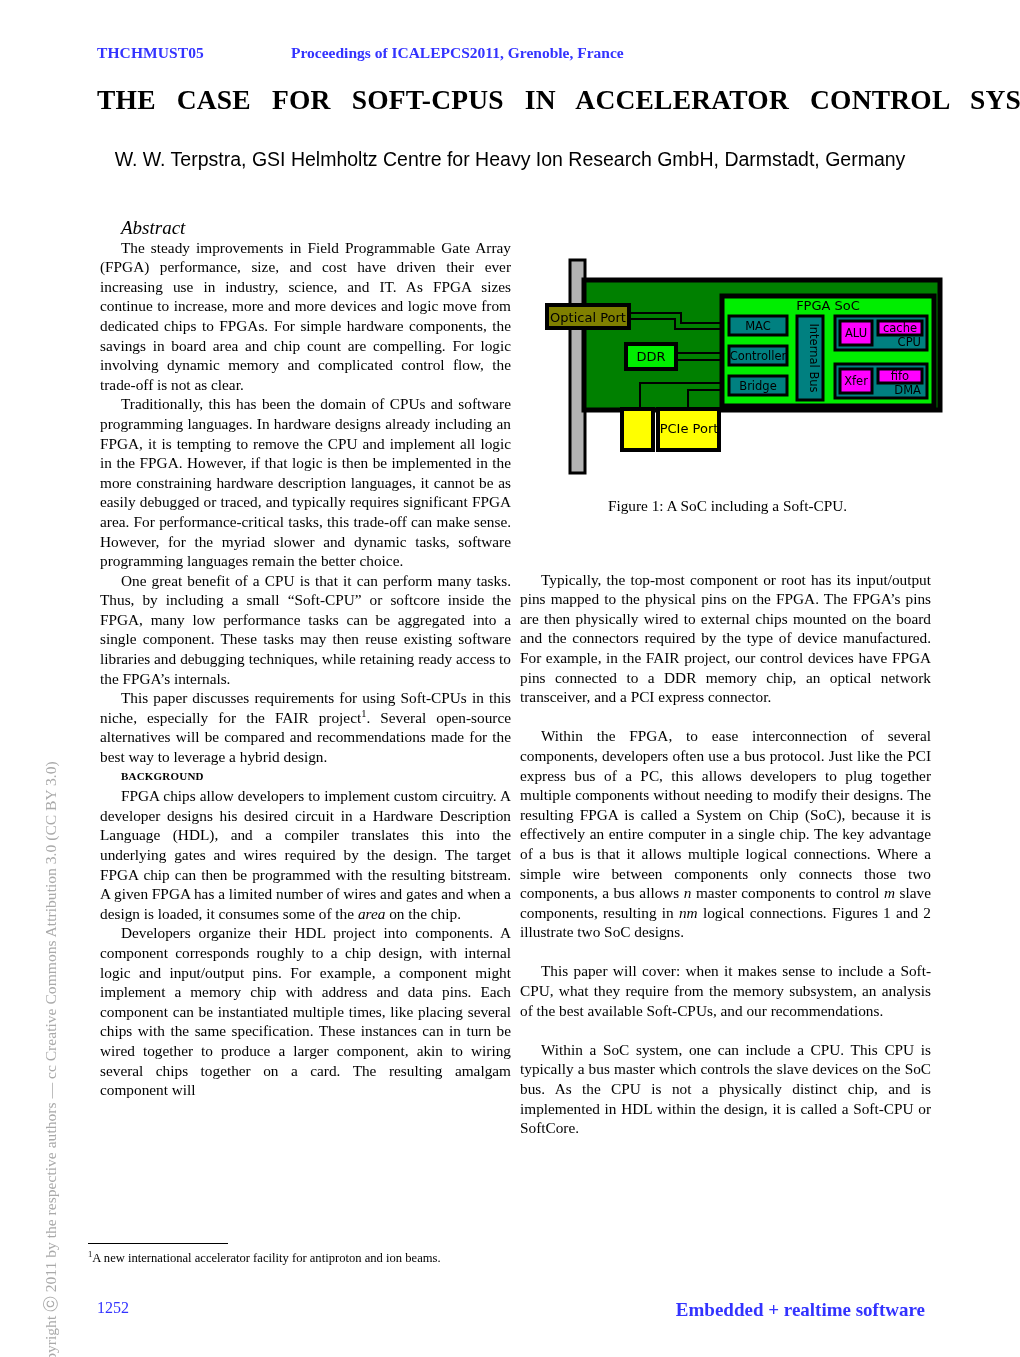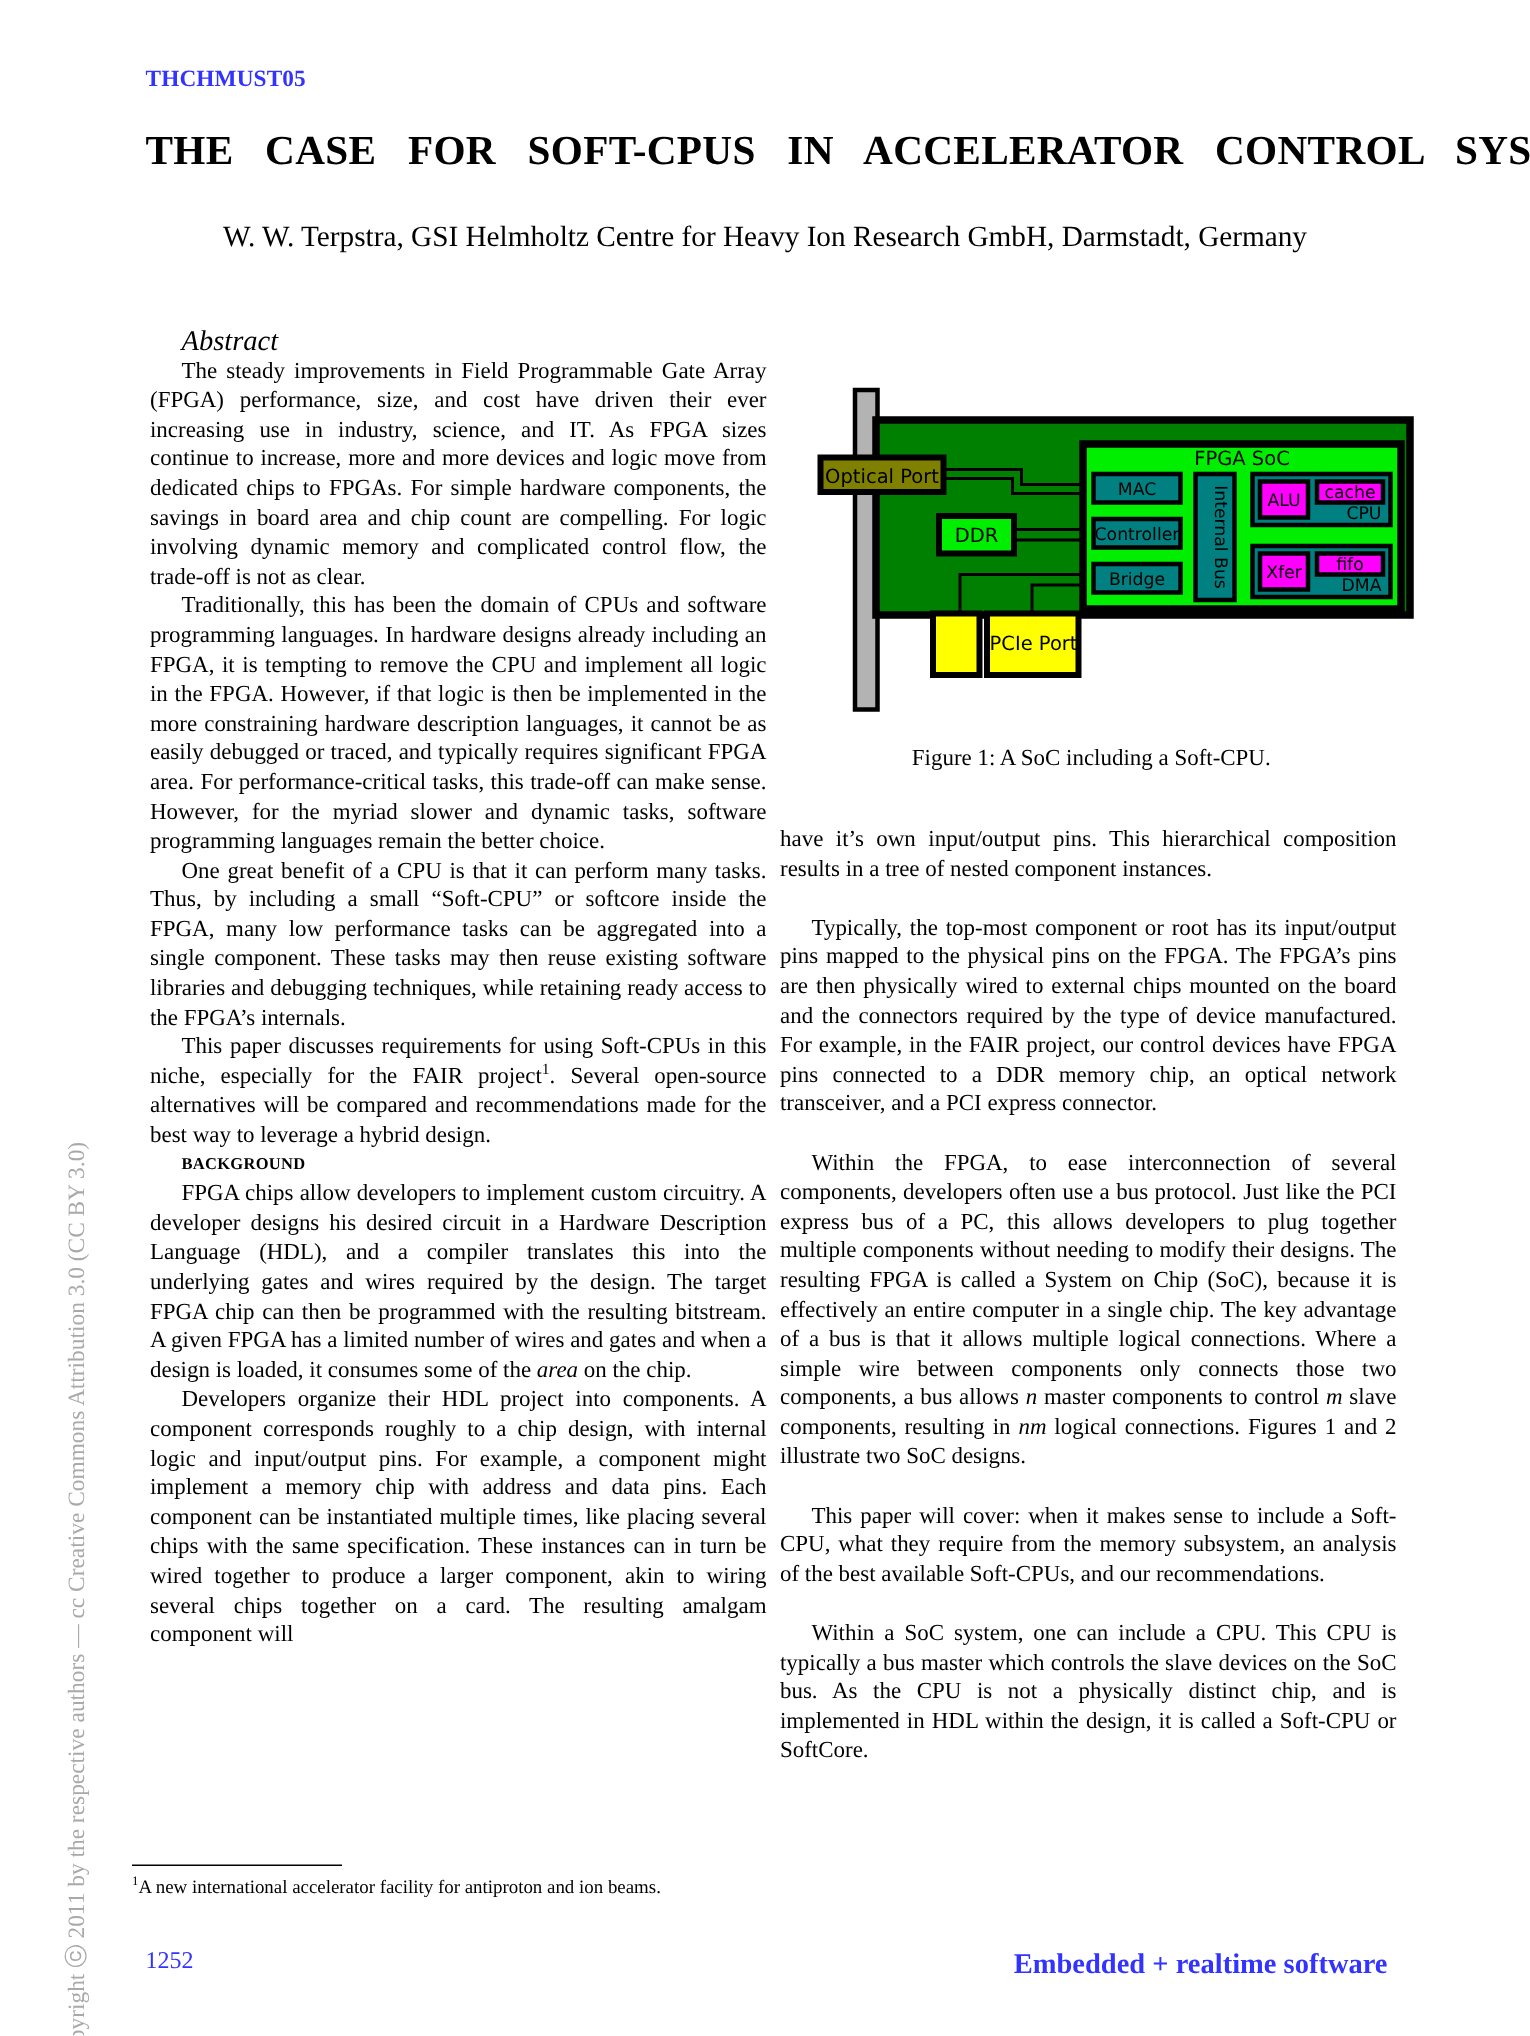--- a/index.html
+++ b/index.html
@@ -58,21 +58,21 @@
     word-spacing: 14px;
   }
 
   .paper-authors {
     position: absolute;
     left: 0;
     top: 148px;
     width: 1020px;
     text-align: center;
     font-size: 19.5px;
-    font-family: Liberation Serif, serif;
+    font-family: Liberation Sans, sans-serif;
   }
 
   
   .col {
     position: absolute;
     top: 218px;
     width: 411px;
     font-size: 15.3px;
     line-height: 19.6px;
     text-align: justify;
@@ -186,20 +186,21 @@
     font-weight: bold;
     font-size: 19px;
     color: #3333ff;
   }
 </style>
 </head>
 <body>
 
 <div class="page-header">
   <div class="hdr-paper-id">THCHMUST05</div>
+  <div class="hdr-proceedings">Proceedings of ICALEPCS2011, Grenoble, France</div>
 </div>
 
 <div class="paper-title">THE CASE FOR SOFT-CPUS IN ACCELERATOR CONTROL SYSTEMS</div>
 <div class="paper-authors">W. W. Terpstra, GSI Helmholtz Centre for Heavy Ion Research GmbH, Darmstadt, Germany</div>
 
 <div class="col col-left">
   <p class="abstract-head">Abstract</p>
   <p>The steady improvements in Field Programmable Gate Array (FPGA) performance, size, and cost have driven their ever increasing use in industry, science, and IT. As FPGA sizes continue to increase, more and more devices and logic move from dedicated chips to FPGAs. For simple hardware components, the savings in board area and chip count are compelling. For logic involving dynamic memory and complicated control flow, the trade-off is not as clear.</p>
   <p>Traditionally, this has been the domain of CPUs and software programming languages. In hardware designs already including an FPGA, it is tempting to remove the CPU and implement all logic in the FPGA. However, if that logic is then be implemented in the more constraining hardware description languages, it cannot be as easily debugged or traced, and typically requires significant FPGA area. For performance-critical tasks, this trade-off can make sense. However, for the myriad slower and dynamic tasks, software programming languages remain the better choice.</p>
   <p>One great benefit of a CPU is that it can perform many tasks. Thus, by including a small “Soft-CPU” or softcore inside the FPGA, many low performance tasks can be aggregated into a single component. These tasks may then reuse existing software libraries and debugging techniques, while retaining ready access to the FPGA’s internals.</p>
@@ -265,21 +266,20 @@
     <text class="soc-label" x="107" y="121" text-anchor="middle">DDR</text>
 
     <rect x="78" y="169" width="31" height="41" fill="#ffff00" stroke="#000000" stroke-width="4"></rect>
     <rect x="114" y="169" width="61" height="41" fill="#ffff00" stroke="#000000" stroke-width="4"></rect>
     <text class="soc-label" x="145" y="193" text-anchor="middle">PCIe Port</text>
   </svg>
 </div>
 <div class="figure-caption">Figure 1: A SoC including a Soft-CPU.</div>
 
 <div class="col col-right" style="top:550px;">
-  <p class="noindent">have it’s own input/output pins. This hierarchical composition results in a tree of nested component instances.</p>
   <p class="gap">Typically, the top-most component or root has its input/output pins mapped to the physical pins on the FPGA. The FPGA’s pins are then physically wired to external chips mounted on the board and the connectors required by the type of device manufactured. For example, in the FAIR project, our control devices have FPGA pins connected to a DDR memory chip, an optical network transceiver, and a PCI express connector.</p>
   <p class="gap"><span>Within the FPGA, to ease interconnection of several components, developers often use a bus protocol. Just like the PCI express bus of a PC, this allows developers to plug together multiple components without needing to modify their designs. The resulting FPGA is called a System on Chip (SoC), because it is effectively an entire computer in a single chip. The key advantage of a bus is that it allows multiple logical connections. Where a simple wire between components only connects those two components, a bus allows </span><span class="mathit">n</span><span> master components to control </span><span class="mathit">m</span><span> slave components, resulting in </span><span class="mathit">nm</span><span> logical connections. Figures 1 and 2 illustrate two SoC designs.</span></p>
   <p class="gap">This paper will cover: when it makes sense to include a Soft-CPU, what they require from the memory subsystem, an analysis of the best available Soft-CPUs, and our recommendations.</p>
   <p class="gap">Within a SoC system, one can include a CPU. This CPU is typically a bus master which controls the slave devices on the SoC bus. As the CPU is not a physically distinct chip, and is implemented in HDL within the design, it is called a Soft-CPU or SoftCore.</p>
 </div>
 
 <div class="copyright-rot">Copyright ⓒ 2011 by the respective authors — cc Creative Commons Attribution 3.0 (CC BY 3.0)</div>
 
 <div class="footer-page">1252</div>
 <div class="footer-track">Embedded + realtime software</div>

